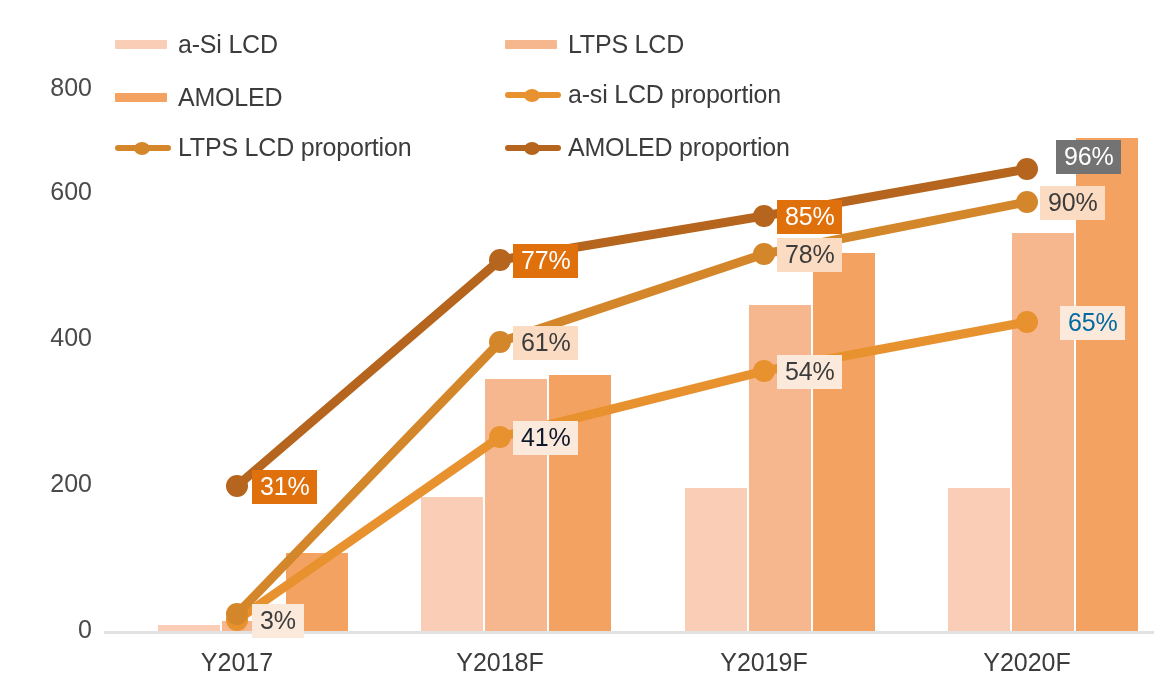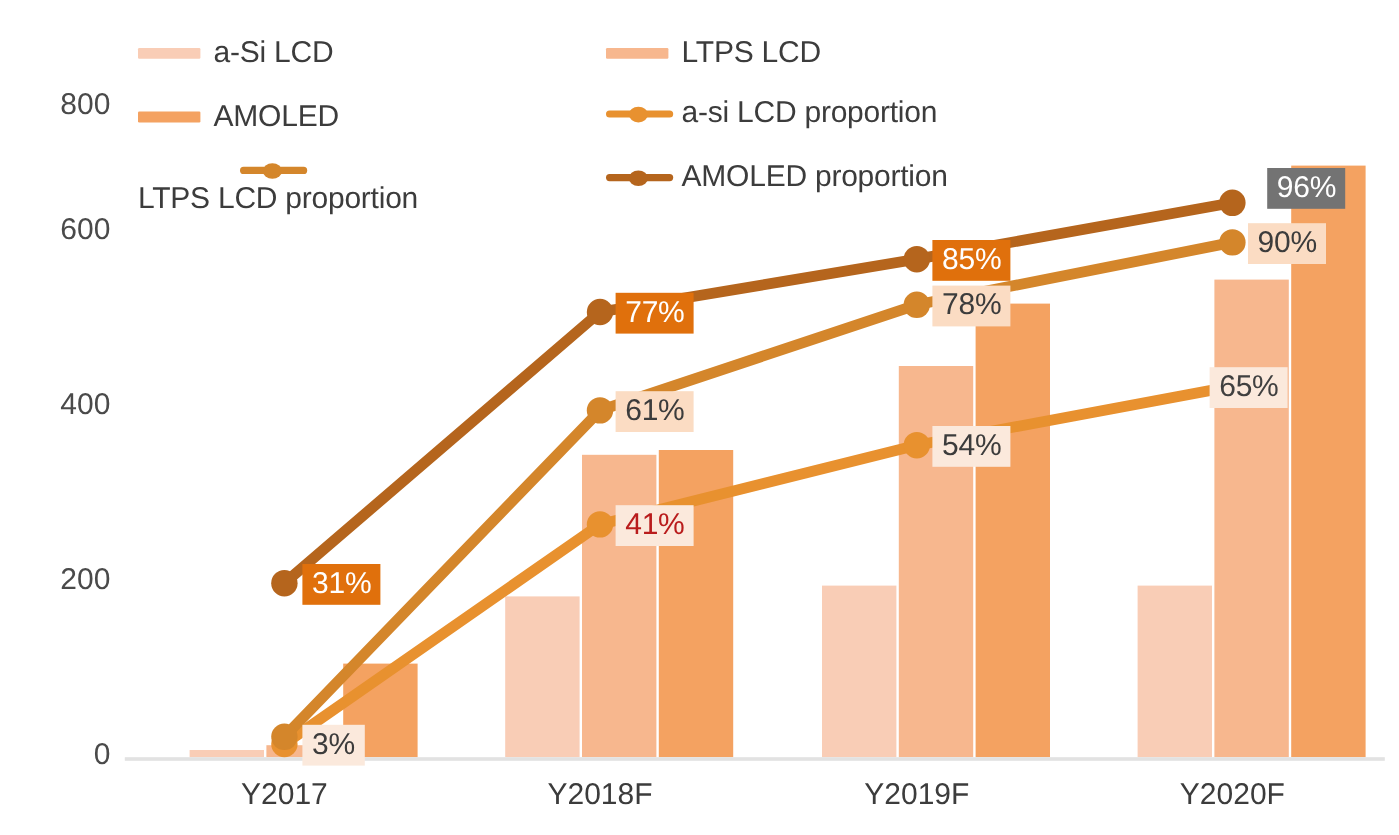--- a/index.html
+++ b/index.html
@@ -55,21 +55,21 @@
     </div>
 
     <div class="legend-item" style="left:505px;top:80px;">
       <span class="legend-line">
         <span class="lseg" style="background:#e8912f;"></span>
         <span class="ldot" style="background:#e8912f;"></span>
       </span>
       <span class="legend-label">a-si LCD proportion</span>
     </div>
 
-    <div class="legend-item" style="left:115px;top:133px;flex-direction:column;">
+    <div class="legend-item" style="left:115px;top:133px;">
       <span class="legend-line">
         <span class="lseg" style="background:#d4862b;"></span>
         <span class="ldot" style="background:#d4862b;"></span>
       </span>
       <span class="legend-label">LTPS LCD proportion</span>
     </div>
 
     <div class="legend-item" style="left:505px;top:133px;">
       <span class="legend-line">
         <span class="lseg" style="background:#b5651d;"></span>
@@ -123,23 +123,23 @@
       <circle cx="764" cy="254" r="11" fill="#d4862b"></circle>
       <circle cx="1027" cy="202" r="11" fill="#d4862b"></circle>
 
       <circle cx="237" cy="486" r="11" fill="#b5651d"></circle>
       <circle cx="500" cy="260" r="11" fill="#b5651d"></circle>
       <circle cx="764" cy="216" r="11" fill="#b5651d"></circle>
       <circle cx="1027" cy="169" r="11" fill="#b5651d"></circle>
     </svg>
 
     <div class="pct" style="left:252px;top:604px;background:#fbe9dc;color:#3c3c3c;">3%</div>
-    <div class="pct" style="left:513px;top:421px;background:#fbe9dc;color:#b91c1c;">41%</div>
+    <div class="pct" style="left:513px;top:421px;background:#fbe9dc;color:#0f172a;">41%</div>
     <div class="pct" style="left:777px;top:355px;background:#fbe9dc;color:#3c3c3c;">54%</div>
-    <div class="pct" style="left:1008px;top:306px;background:#fbe9dc;color:#404040;">65%</div>
+    <div class="pct" style="left:1060px;top:306px;background:#fbe9dc;color:#0369a1;">65%</div>
 
     <div class="pct" style="left:513px;top:326px;background:#fbdcc3;color:#3c3c3c;">61%</div>
     <div class="pct" style="left:777px;top:238px;background:#fbdcc3;color:#3c3c3c;">78%</div>
     <div class="pct" style="left:1040px;top:186px;background:#fbdcc3;color:#3c3c3c;">90%</div>
 
     <div class="pct" style="left:252px;top:470px;background:#e0700c;color:#ffffff;">31%</div>
     <div class="pct" style="left:513px;top:244px;background:#e0700c;color:#ffffff;">77%</div>
     <div class="pct" style="left:777px;top:200px;background:#e0700c;color:#ffffff;">85%</div>
     <div class="pct" style="left:1040px;top:140px;background:#737373;color:#ffffff;margin-left:16px;">96%</div>
 

